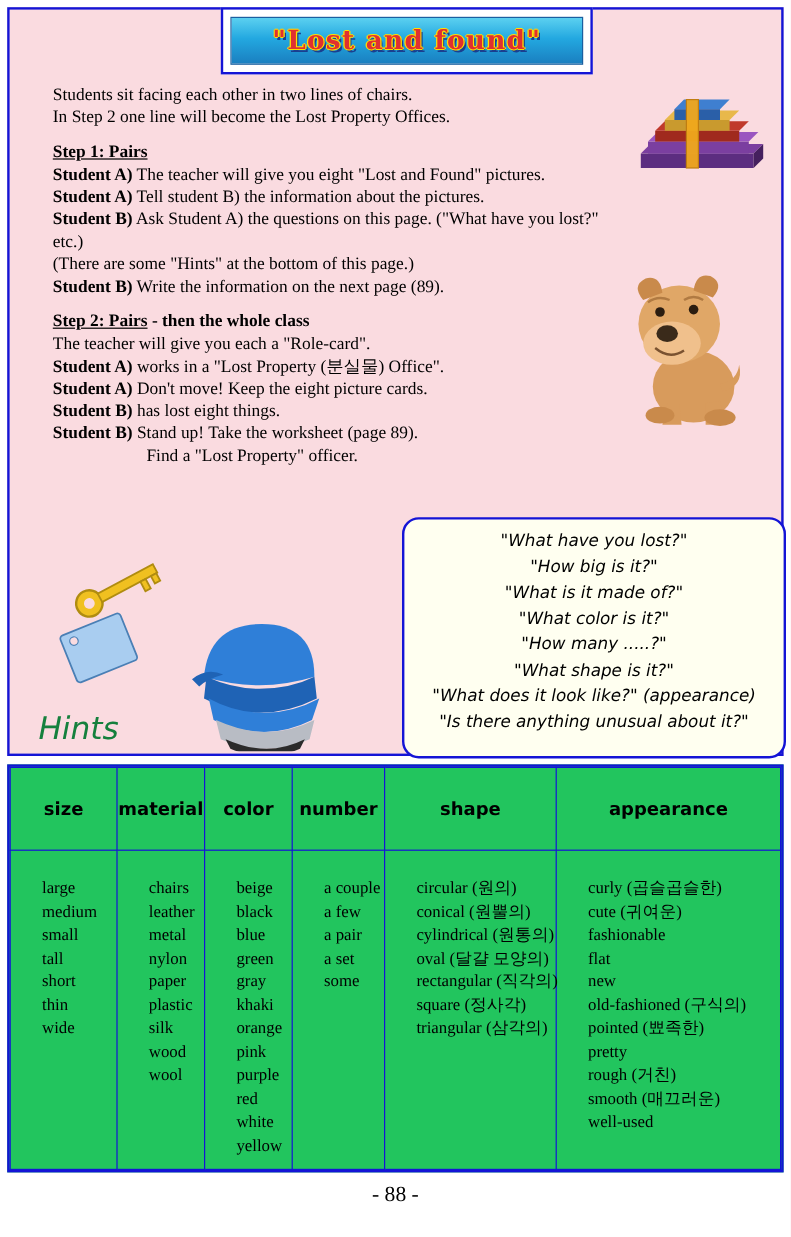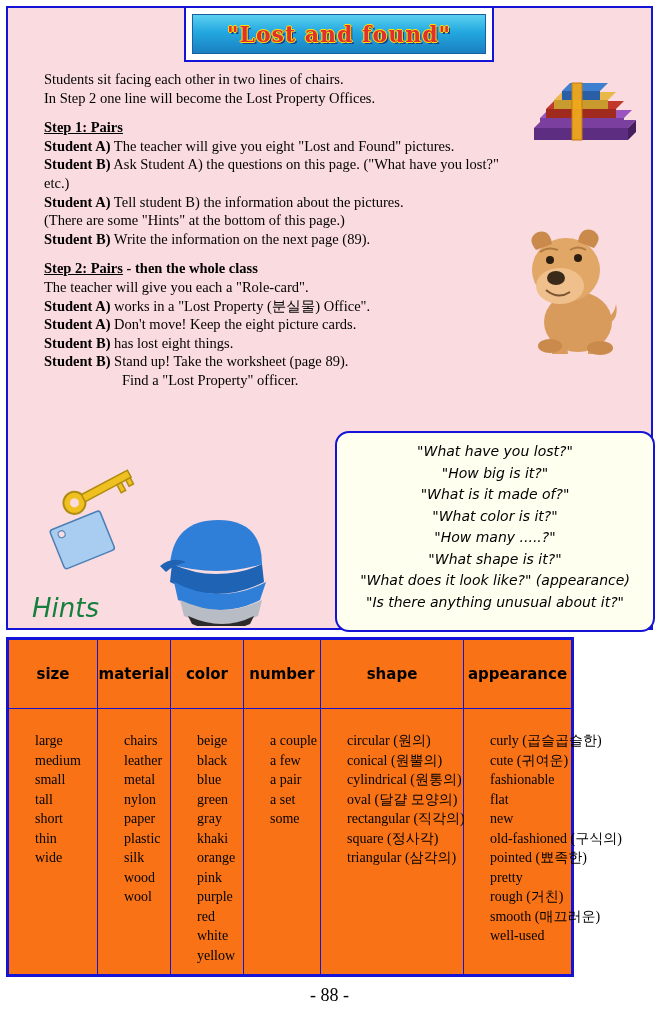--- a/index.html
+++ b/index.html
@@ -151,25 +151,25 @@
     font-family: "DejaVu Sans", sans-serif;
     font-style: italic;
     font-size: 26px;
     color: #15803d;
   }
   
   .table-wrap {
     position: absolute;
     left: 6px;
     top: 637px;
-    width: 568px;
+    width: 647px;
     height: 340px;
     border: 2px solid #1414d6;
     box-sizing: border-box;
-    background: #f97316;
+    background: #22c55e;
   }
   table.hints {
     width: 100%;
     height: 100%;
     border-collapse: collapse;
     table-layout: fixed;
   }
   table.hints th, table.hints td {
     border: 1px solid #1414d6;
     vertical-align: top;
@@ -217,22 +217,22 @@
     </div>
 
     <div class="body-text">
       <p>Students sit facing each other in two lines of chairs.</p>
       <p>In Step 2 one line will become the Lost Property Offices.</p>
 
       <div class="spacer"></div>
 
       <p><span class="uline">Step 1: Pairs</span></p>
       <p><span class="b">Student A)</span><span> The teacher will give you eight "Lost and Found" pictures.</span></p>
+      <p><span class="b">Student A)</span><span> Tell student B) the information about the pictures.</span></p>
       <p><span class="b">Student B)</span><span> Ask Student A) the questions on this page. ("What have you lost?"  etc.)</span></p>
-      <p><span class="b">Student A)</span><span> Tell student B) the information about the pictures.</span></p>
       <p>(There are some "Hints" at the bottom of this page.)</p>
       <p><span class="b">Student B)</span><span> Write the information on the next page (89).</span></p>
 
       <div class="spacer"></div>
 
       <p><span class="uline">Step 2: Pairs</span><span class="b"> - then the whole class</span></p>
       <p>The teacher will give you each a "Role-card".</p>
       <p><span class="b">Student A)</span><span> works in a "Lost Property (분실물) Office".</span></p>
       <p><span class="b">Student A)</span><span> Don't move! Keep the eight picture cards.</span></p>
       <p><span class="b">Student B)</span><span> has lost eight things.</span></p>

